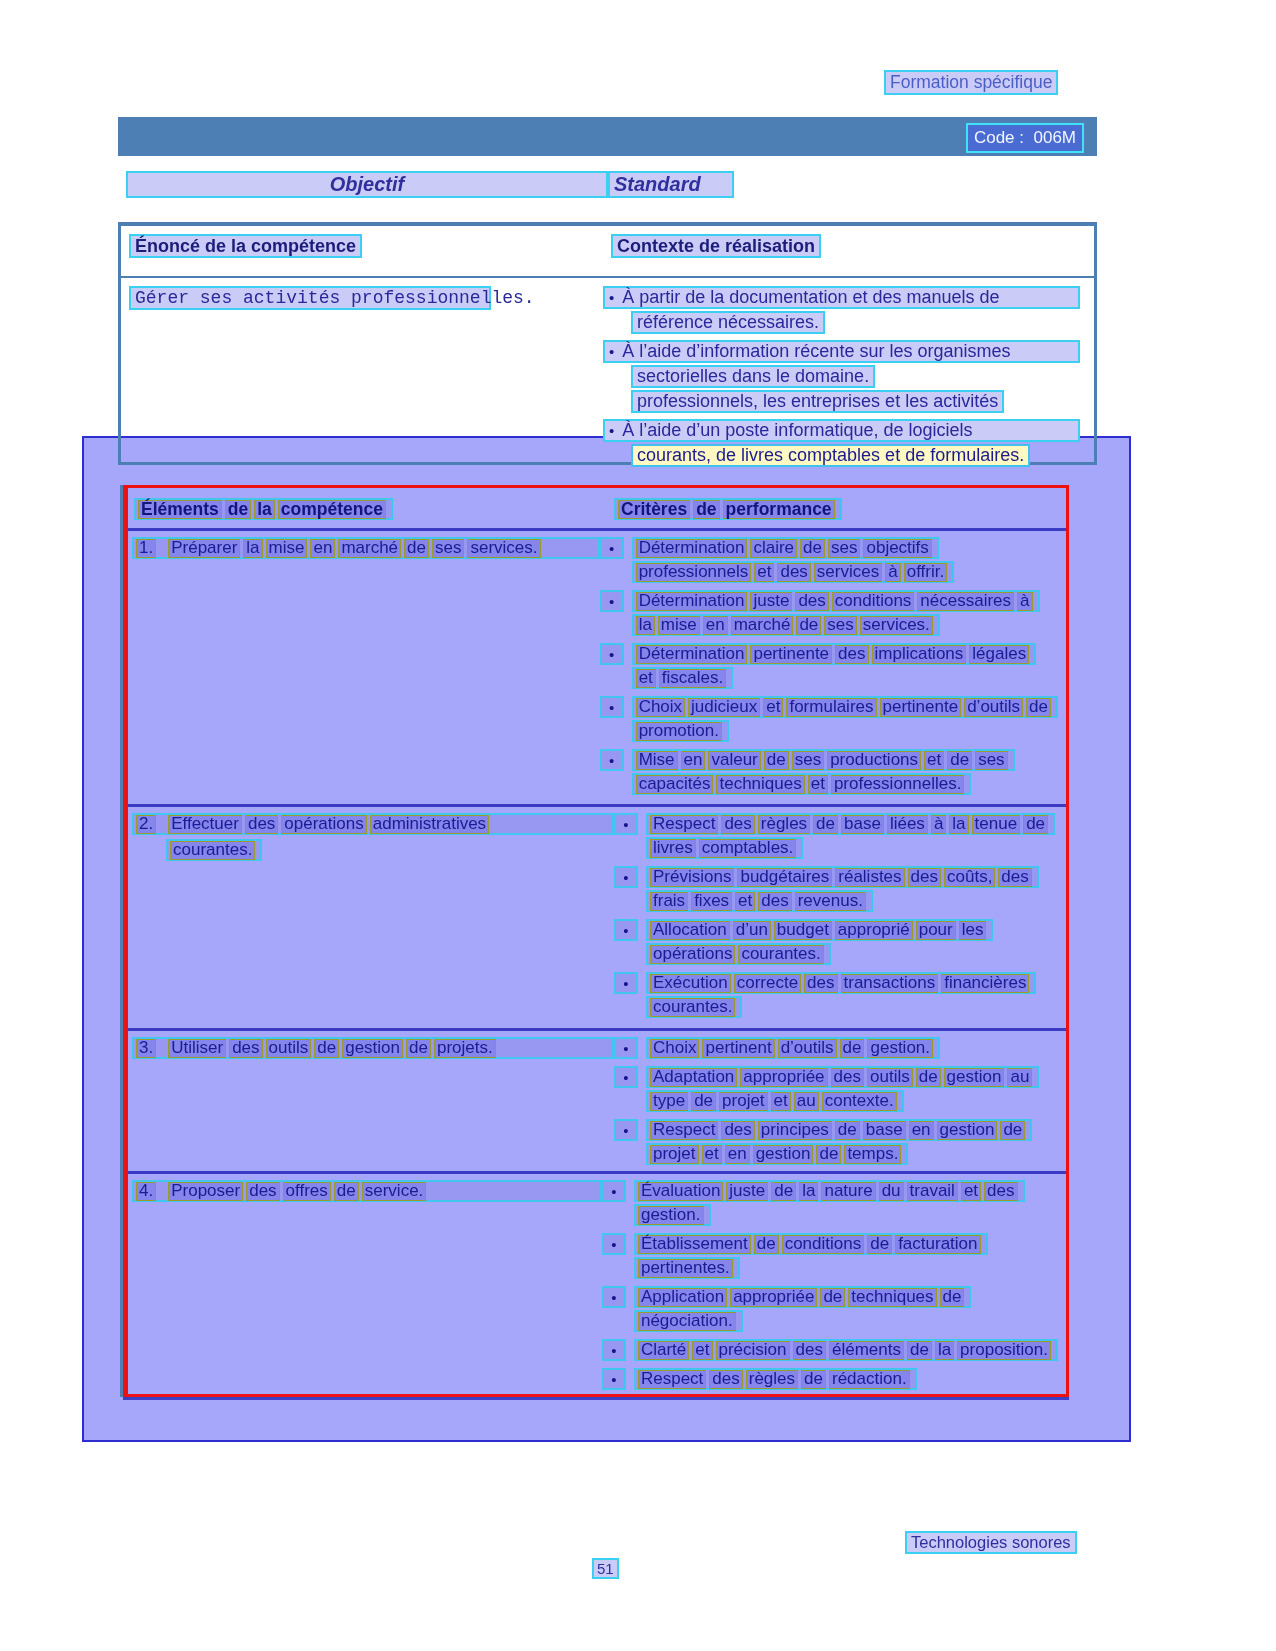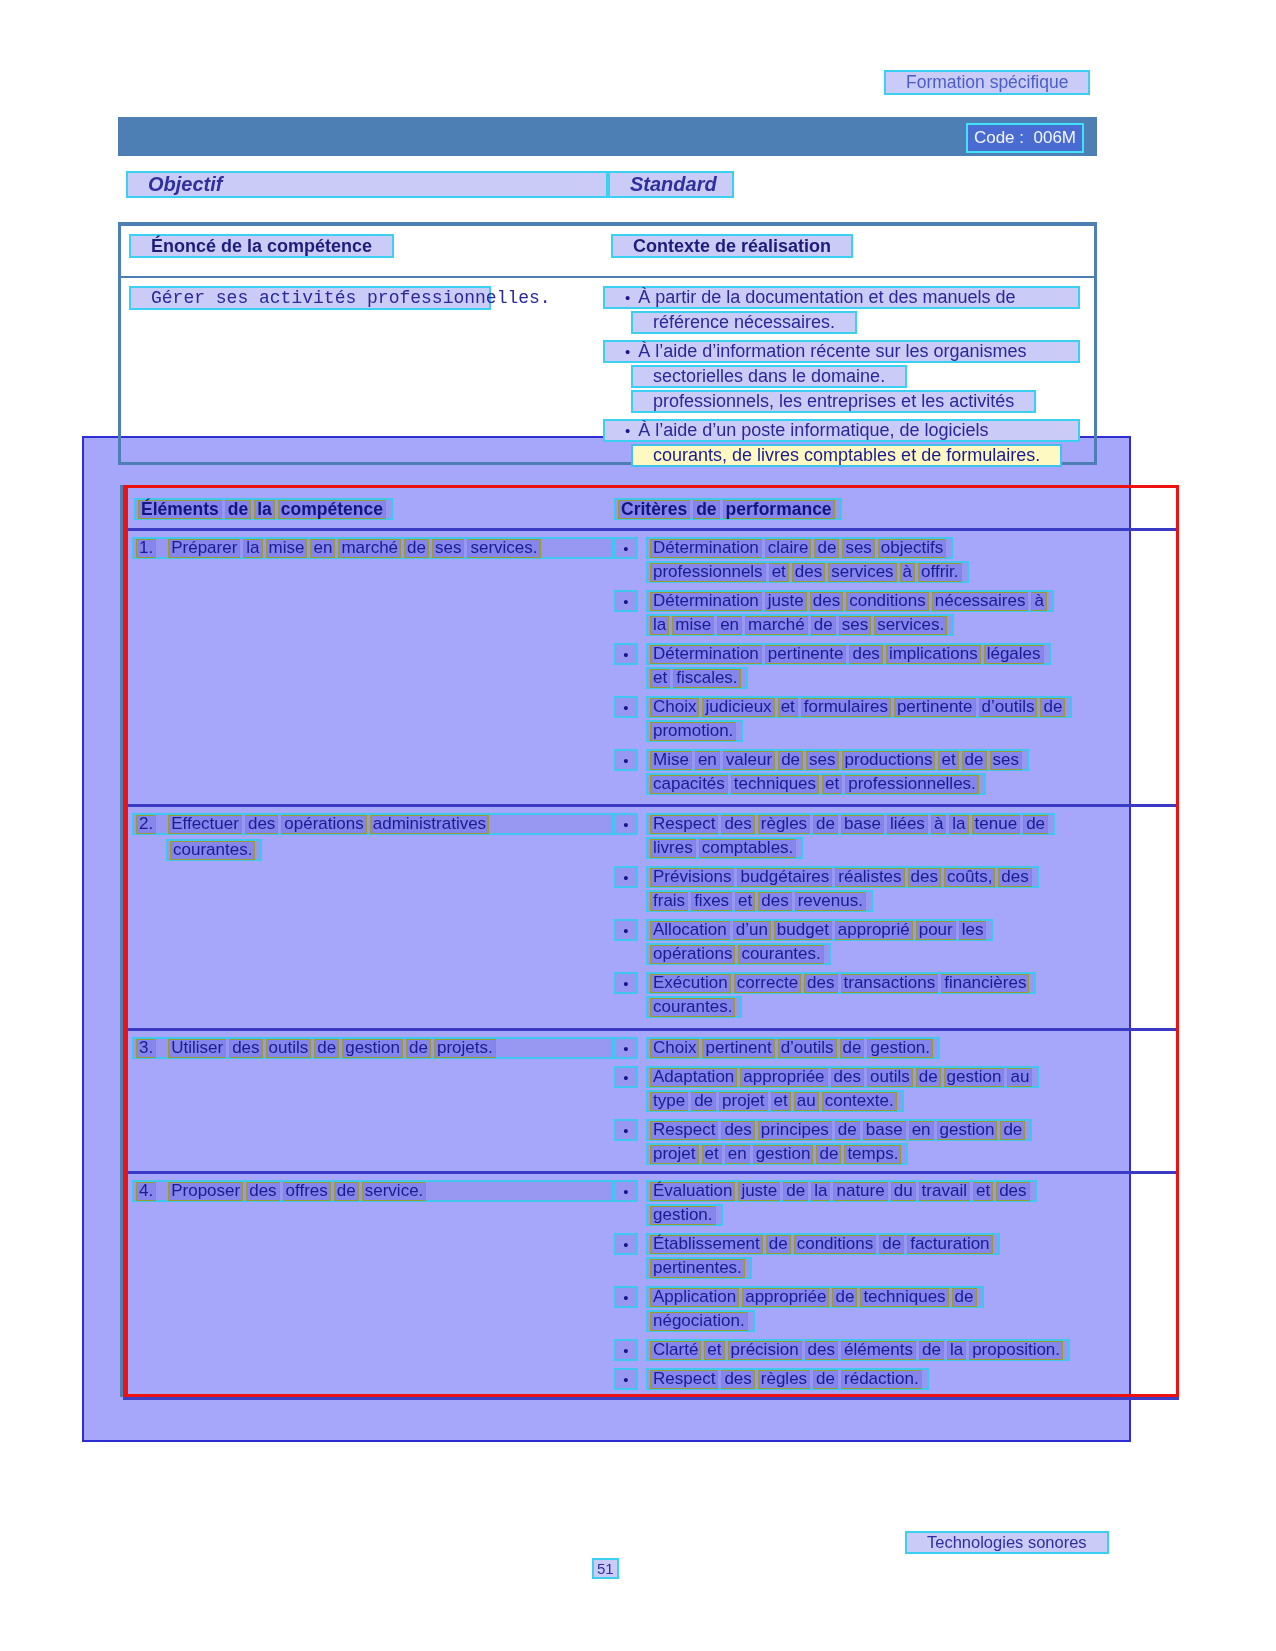--- a/index.html
+++ b/index.html
@@ -2,35 +2,35 @@
 <html style="--bar-blue: #4d7fb5; --code-fill: #4a6cd2; --highlight-fill: #cbcbf7; --highlight-border: #3bd0f2; --overlay-fill: #a6a6fb; --overlay-border: #2d2dd0; --word-fill: #8585ec; --word-border: #9a9a2e; --table2-border: #ee1111; --separator: #3a3ac4; --text: #232394;"><head>
 <meta charset="utf-8">
 <style>
   html,body{margin:0;padding:0;background:#888;}
   #page{position:relative;width:1276px;height:1651px;background:#ffffff;
         font-family:"Liberation Sans",sans-serif;overflow:hidden;color:var(--text,#232394);}
   .abs{position:absolute;}
 
   
   .hlbox{display:inline-flex;align-items:center;background:var(--highlight-fill,#cbcbf7);
-         border:2px solid var(--highlight-border,#3bd0f2);height:24px;padding:0 20px;
+         border:2px solid var(--highlight-border,#3bd0f2);height:24px;padding:0 4px;
          font-size:18px;color:#28289a;white-space:pre;box-sizing:border-box;}
   .hlbox.bold{font-weight:bold;color:#1c1c7a;}
   .hlbox.tinted{background:#fef9c3;border-color:#3fc3ee;color:#1b1b90;}
 
   
   #formation{top:70px;left:884px;}
   #formation .hlbox{height:25px;font-size:17.5px;color:#4a5fc5;}
   #titlebar{left:118px;top:117px;width:979px;height:39px;background:var(--bar-blue,#4d7fb5);}
   #codebox{position:absolute;right:13px;top:6px;height:30px;display:inline-flex;align-items:center;
            background:var(--code-fill,#4a6cd2);border:2px solid #41e2f8;color:#f2f6ff;
            font-size:17px;padding:0 6px;white-space:pre;box-sizing:border-box;}
   #heading{left:126px;top:171px;white-space:nowrap;}
   #heading .hlbox{height:27px;font-weight:bold;font-style:italic;font-size:20px;color:#2f2f9e;}
-  #obj-box{width:482px;}
+  #obj-box{width:482px;justify-content:center;}
   #std-box{width:126px;}
 
   
   #table1{left:118px;top:222px;width:979px;height:243px;border:3px solid #4d7fb5;
           border-top-width:4px;z-index:2;box-sizing:border-box;background:transparent;}
   .t1-header{display:flex;height:52px;padding:8px 0 0 8px;border-bottom:2px solid #4d7fb5;box-sizing:border-box;}
   .t1-hcell1{width:482px;}
   .t1-body{display:flex;padding-top:8px;}
   .t1-left{width:482px;padding-left:8px;box-sizing:border-box;font-family:Liberation Mono, monospace;}
   .t1-right{flex:1;padding-right:14px;}
@@ -40,21 +40,21 @@
   .t1-first{width:100%;}
   .t1-text{margin-left:8px;}
   .t1-row.cont{margin-left:28px;}
   .bullet{color:#16168e;font-size:15px;line-height:1;}
 
   
   #overlay{left:82px;top:436px;width:1049px;height:1006px;background:var(--overlay-fill,#a6a6fb);
            border:2px solid var(--overlay-border,#2d2dd0);box-sizing:border-box;z-index:1;}
 
   
-  #table2{left:123px;top:485px;width:1056px;height:912px;border:3px solid var(--table2-border,#ee1111);
+  #table2{left:123px;top:485px;width:946px;height:912px;border:3px solid var(--table2-border,#ee1111);
           border-left-width:5px;box-sizing:border-box;z-index:2;
           box-shadow:-3px 0 0 #4d7fb5,0 3px 0 #3e3ec4;}
   .t2-header{display:flex;height:43px;padding:10px 0 0 6px;border-bottom:3px solid var(--separator,#3a3ac4);box-sizing:border-box;}
   .t2-hleft{width:480px;}
   .t2-row{display:flex;border-bottom:3px solid var(--separator,#3a3ac4);padding-top:6px;box-sizing:border-box;}
   .t2-row:nth-child(1){height:276px;}
   .t2-row:nth-child(2){height:224px;}
   .t2-row:nth-child(3){height:143px;}
   .t2-row:nth-child(4){height:222px;border-bottom:none;}
   .t2-left{width:486px;padding-left:4px;box-sizing:border-box;}

